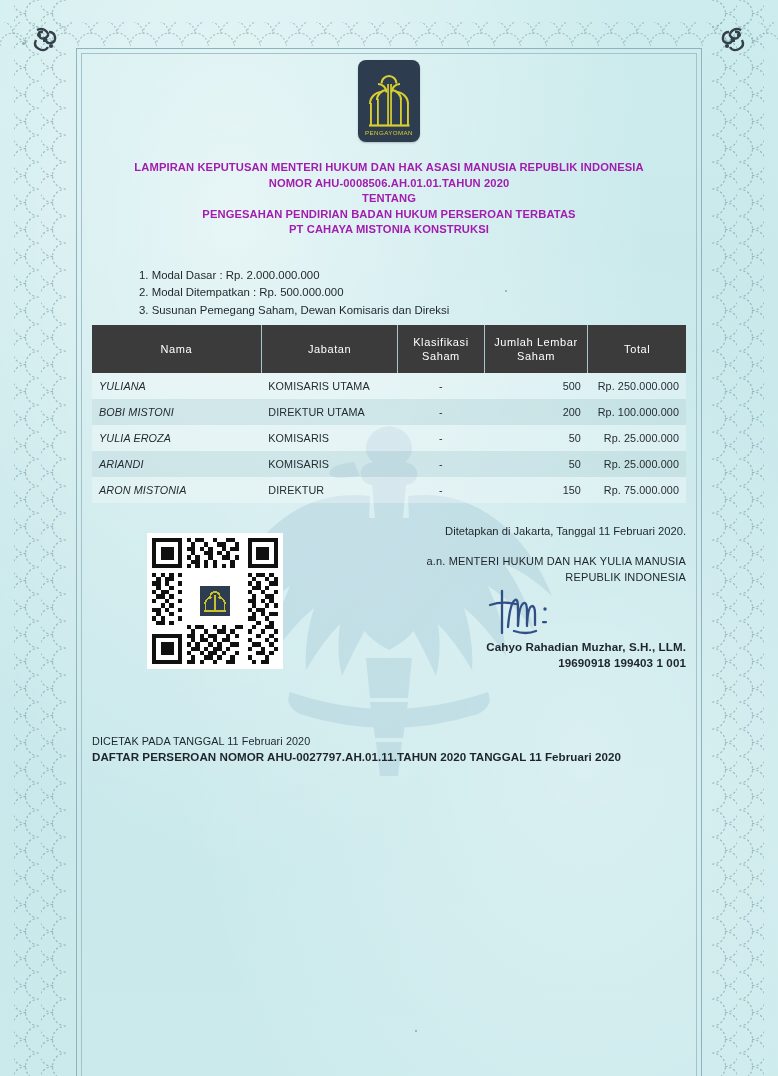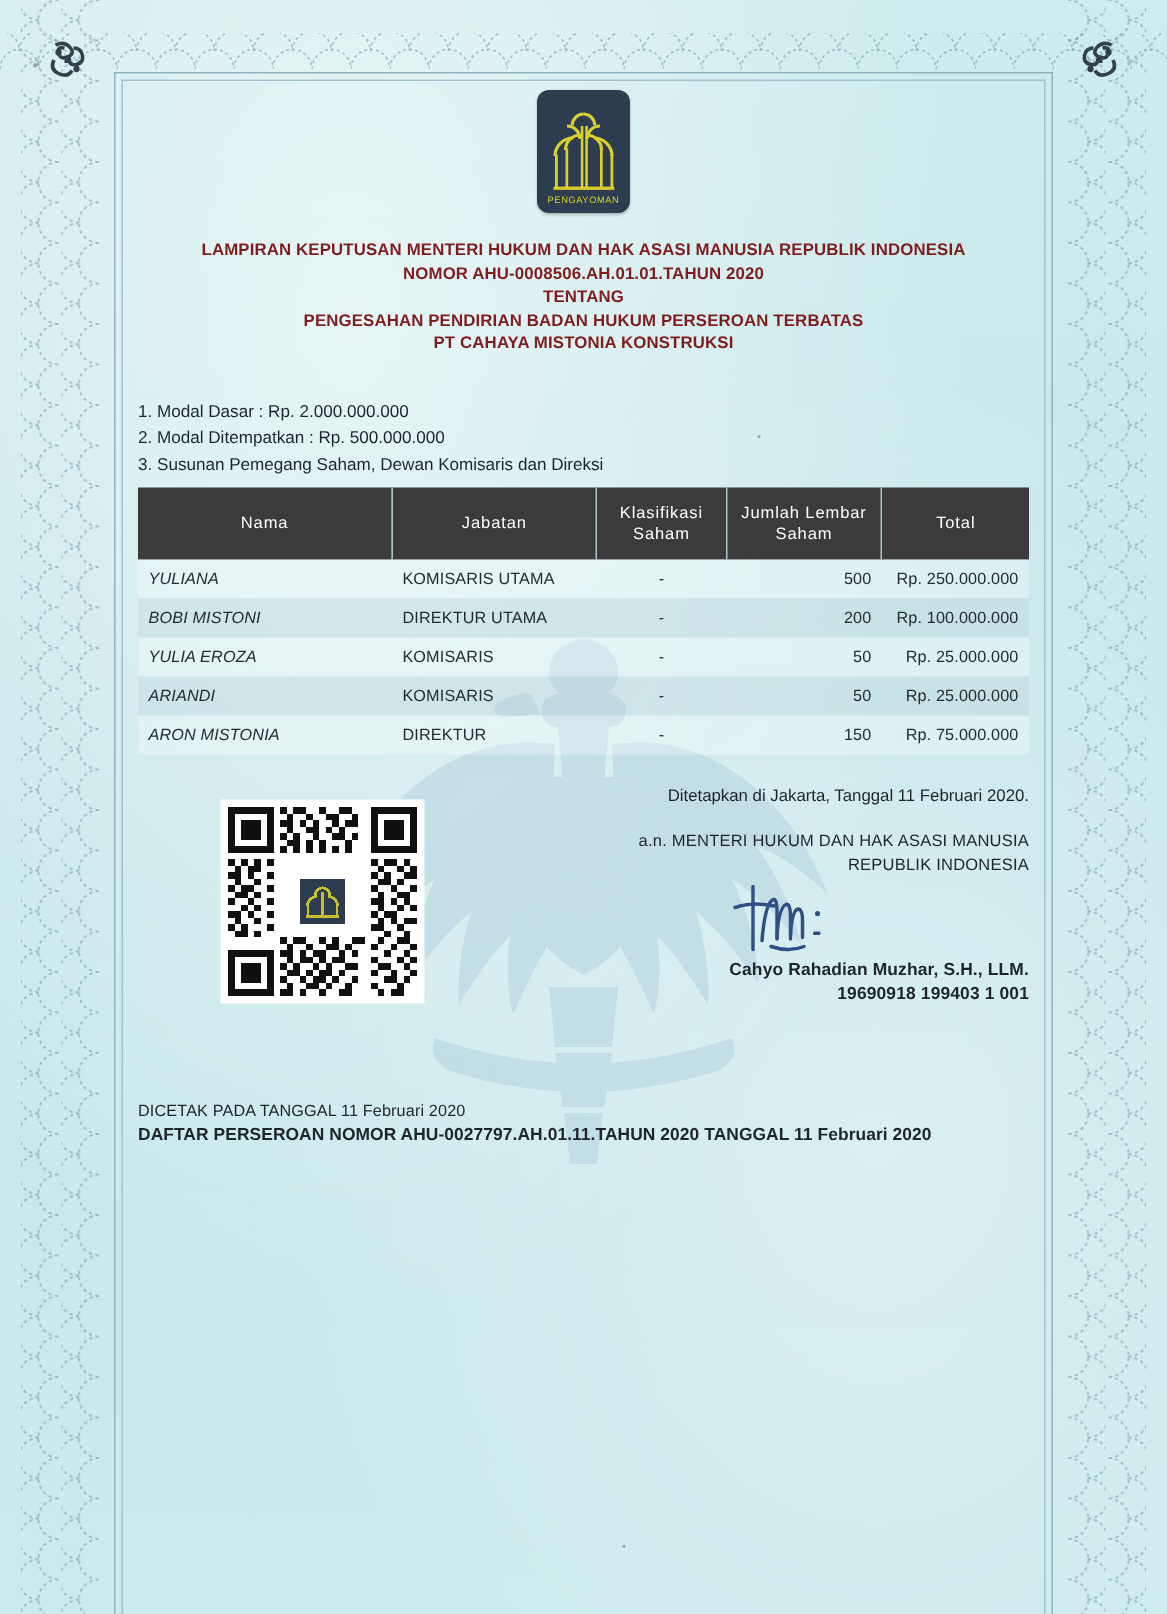--- a/index.html
+++ b/index.html
@@ -114,35 +114,36 @@
     border-radius: 8px;
     position: relative;
     box-shadow: 0 1px 2px rgba(0,0,0,0.22);
   }
   .logo svg { display: block; }
 
   
   .title-block {
     text-align: center;
     margin-top: 18px;
-    color: #7f1d1d;
+    color: #a21caf;
   }
   .title-block .tline {
     font-weight: bold;
     font-size: 11.2px;
     letter-spacing: 0.1px;
     line-height: 15.5px;
   }
 
   
   .cap-list {
     margin-top: 29px;
     color: #1d252b;
     font-size: 11.4px;
     line-height: 17.5px;
+    margin-left: 47px;
   }
   .cap-list div { white-space: nowrap; }
 
   
   table.shares {
     margin-top: 6px;
     width: 100%;
     border-collapse: collapse;
     table-layout: fixed;
     font-size: 10.8px;
@@ -625,21 +626,21 @@
           <rect x="14.32" y="13.1" width="0.36" height="3.7"></rect>
           <rect x="12.1" y="15" width="0.34" height="1.8"></rect>
           <rect x="16.55" y="15" width="0.34" height="1.8"></rect>
           <rect x="12.0" y="16.6" width="5" height="0.36"></rect>
         </g>
       </svg>
     </div>
 
     <div class="sig-right">
       <div class="sig-date">Ditetapkan di Jakarta, Tanggal 11 Februari 2020.</div>
-      <div class="sig-auth">a.n. MENTERI HUKUM DAN HAK ASASI MANUSIA</div>
+      <div class="sig-auth">a.n. MENTERI HUKUM DAN HAK YULIA MANUSIA</div>
       <div class="sig-auth">REPUBLIK INDONESIA</div>
 
       <div class="sig-scribble">
         <svg width="92" height="52" viewBox="0 0 92 52">
           <g fill="none" stroke="#2f4f86" stroke-width="2.3" stroke-linecap="round" stroke-linejoin="round">
             <path d="M24,4 L24,46"></path>
             <path d="M12,18 q12,-4 26,-1"></path>
             <path d="M30,40 q2,-24 7,-27 q3,-2 3,8 l0,18"></path>
             <path d="M40,38 q1,-20 6,-22 q3,-1 3,9 l0,14"></path>
             <path d="M49,36 q1,-16 5,-17 q3,0 3,8 l0,11"></path>

